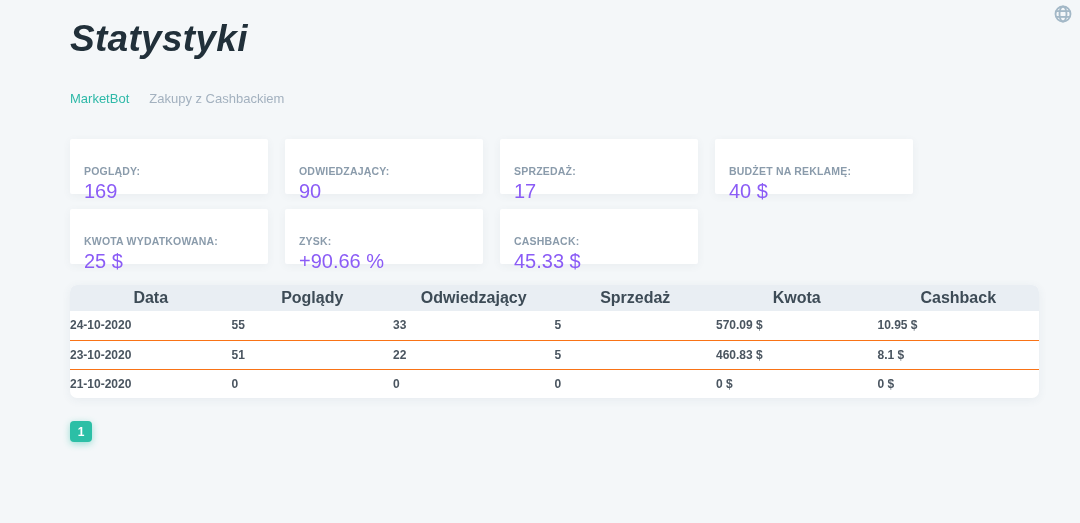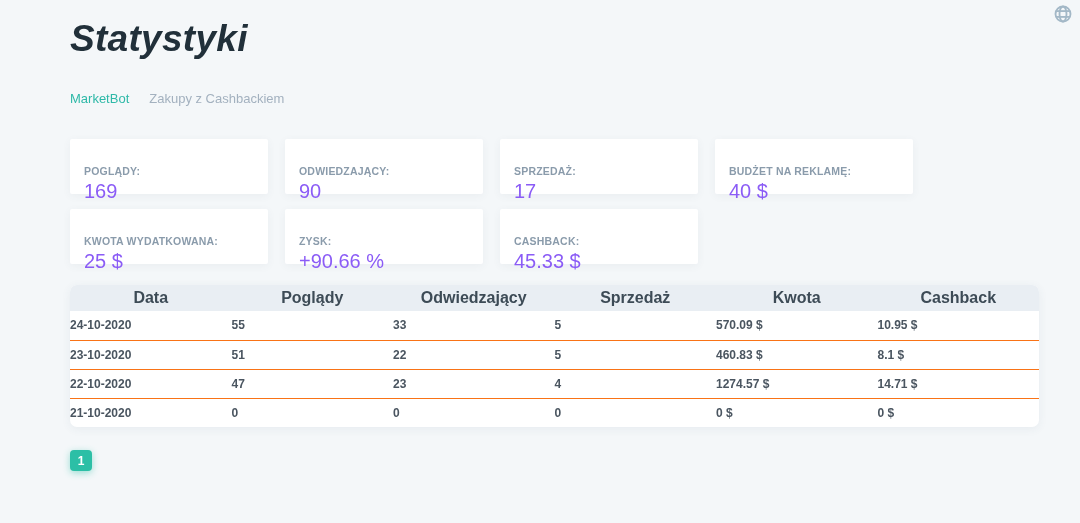--- a/index.html
+++ b/index.html
@@ -183,28 +183,20 @@
         </tr>
         <tr>
           <td>23-10-2020</td>
           <td>51</td>
           <td>22</td>
           <td>5</td>
           <td>460.83 $</td>
           <td>8.1 $</td>
         </tr>
         <tr>
-          <td>22-10-2020</td>
-          <td>47</td>
-          <td>23</td>
-          <td>4</td>
-          <td>1274.57 $</td>
-          <td>14.71 $</td>
-        </tr>
-        <tr>
           <td>21-10-2020</td>
           <td>0</td>
           <td>0</td>
           <td>0</td>
           <td>0 $</td>
           <td>0 $</td>
         </tr>
       </tbody>
     </table>
   </div>

